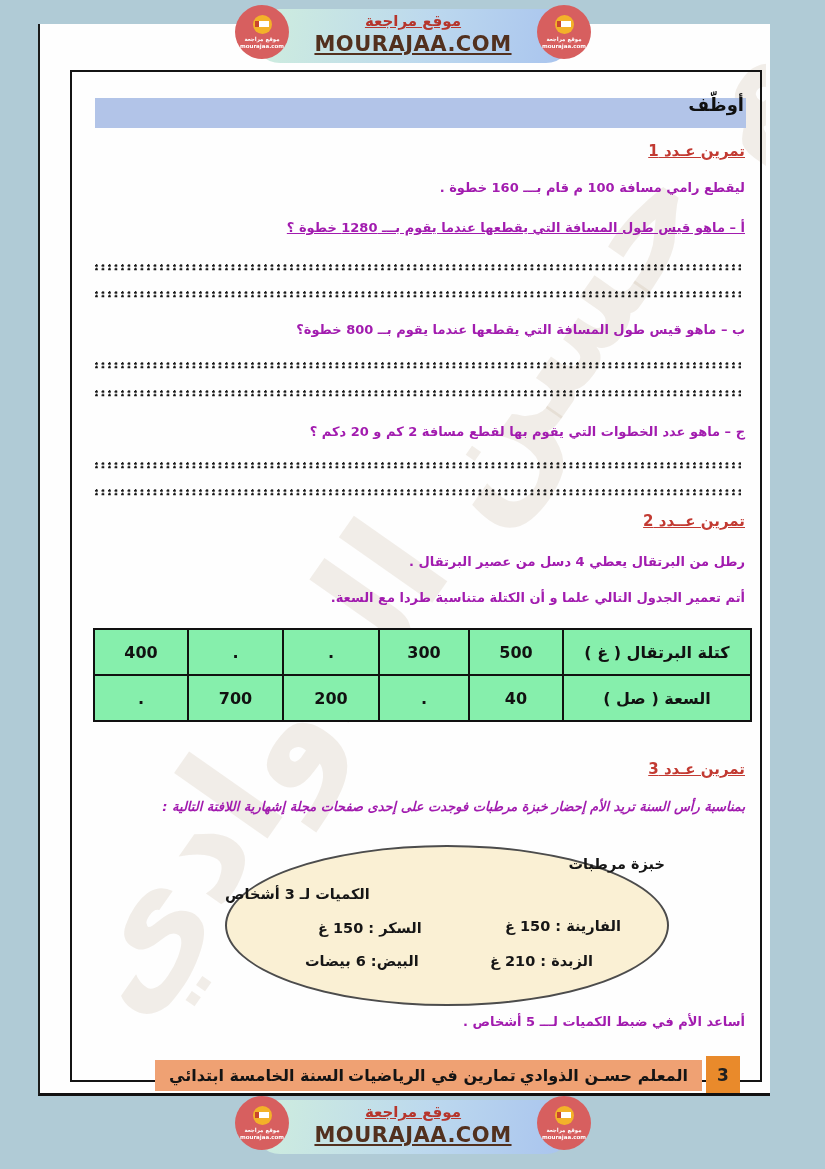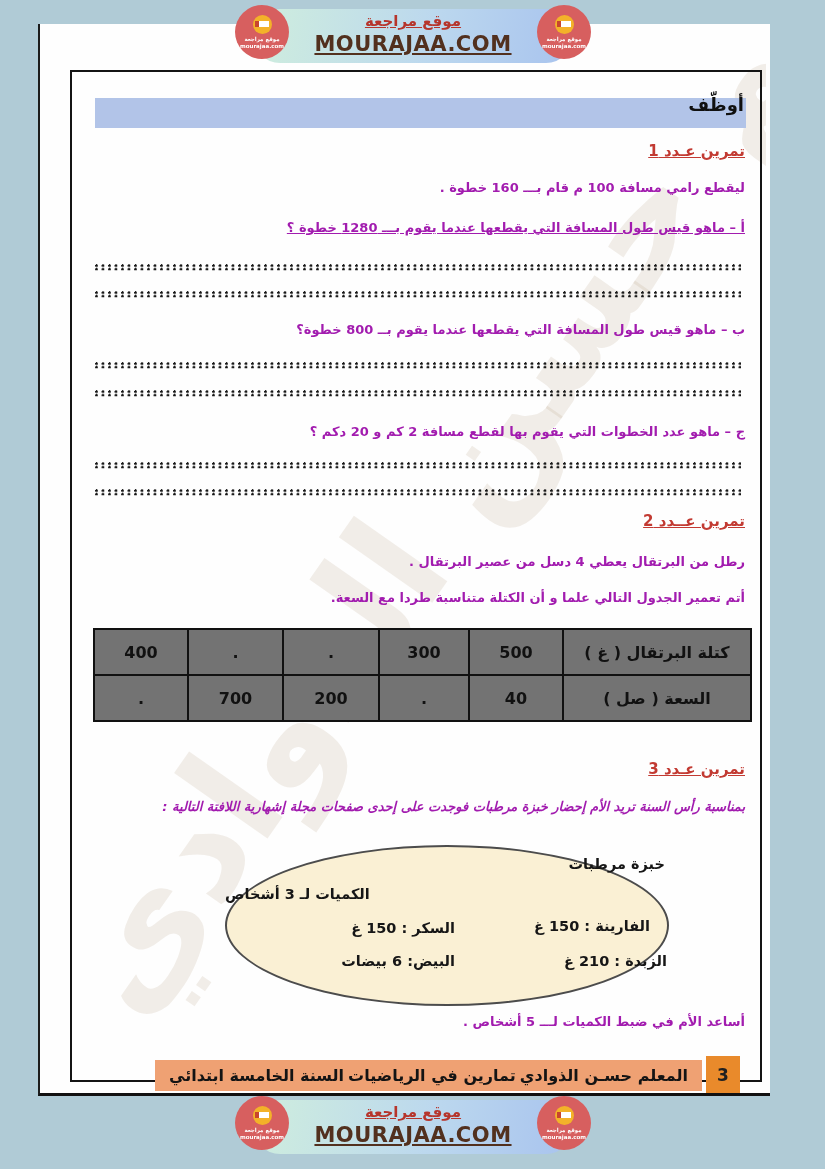--- a/index.html
+++ b/index.html
@@ -73,34 +73,34 @@
     background-image:radial-gradient(circle at 1.5px 1.6px,#161616 1.15px,transparent 1.55px);
     background-size:6.5px 3.6px;
   }
 
   table.prop{
     position:absolute;left:93px;top:628px;border-collapse:collapse;direction:rtl;
     table-layout:fixed;
   }
   table.prop td{
     border:2.5px solid #111;height:44px;text-align:center;vertical-align:middle;
-    font-weight:bold;font-size:16px;color:#111;background:#737373;padding:0;
+    font-weight:bold;font-size:16px;color:#111;background:#86efac;padding:0;
   }
   td.hdr{width:186px;font-size:15px;}
   td.c1{width:92px;} td.c2{width:88px;} td.c3{width:94px;} td.c4{width:93px;} td.c5{width:92px;}
 
   .ellipse{
     left:225px;top:845px;width:440px;height:157px;border-radius:50%;
     background:#faf0d4;border:2.5px solid #4c4c4c;
   }
   .sign-title{left:225px;width:440px;top:856px;text-align:right;direction:rtl;
     font-size:14.5px;font-weight:bold;}
   .sign-sub{left:225px;width:440px;top:886px;text-align:left;direction:rtl;
     font-size:14.5px;font-weight:bold;}
-  .sign-item{direction:rtl;text-align:right;font-size:14.5px;font-weight:bold;}
+  .sign-item{direction:rtl;text-align:left;font-size:14.5px;font-weight:bold;}
 
   .footer-bar{
     left:155px;top:1060px;width:547px;height:31px;background:#efa173;
     display:flex;flex-direction:row;align-items:center;direction:rtl;
     justify-content:space-between;padding:0 14px;box-sizing:border-box;
   }
   .footer-bar span{font-size:16px;font-weight:bold;color:#141414;white-space:nowrap;}
   .page-num{
     left:706px;top:1056px;width:34px;height:37px;background:#e98a2b;
     display:flex;align-items:center;justify-content:center;
@@ -159,21 +159,21 @@
 </tbody>
   </table>
 
 <div class="abs ex-title" style="top:760px;">تمرين عـدد 3</div>
 <div class="abs line" style="top:794px;line-height:25px;font-style:italic;">بمناسبة رأس السنة تريد الأم إحضار خبزة مرطبات فوجدت على إحدى صفحات مجلة إشهارية اللافتة التالية :</div>
 
 <div class="abs ellipse"></div>
 <div class="abs sign-title">خبزة مرطبات</div>
 <div class="abs sign-sub">الكميات لـ 3 أشخاص</div>
 <div class="abs sign-item" style="left:505px;top:918px;width:145px;">الفارينة : 150 غ</div>
-<div class="abs sign-item" style="left:522px;top:953px;width:145px;">الزبدة : 210 غ</div>
+<div class="abs sign-item" style="left:490px;top:953px;width:145px;">الزبدة : 210 غ</div>
 <div class="abs sign-item" style="left:318px;top:920px;width:137px;">السكر : 150 غ</div>
 <div class="abs sign-item" style="left:305px;top:953px;width:150px;">البيض: 6 بيضات</div>
 
 <div class="abs line" style="top:1010px;">أساعد الأم في ضبط الكميات لـــ 5 أشخاص .</div>
 
 <div class="abs footer-bar">
   <span>المعلم حسـن الذوادي</span>
   <span>تمارين في الرياضيات</span>
   <span>السنة الخامسة ابتدائي</span>
 </div>

